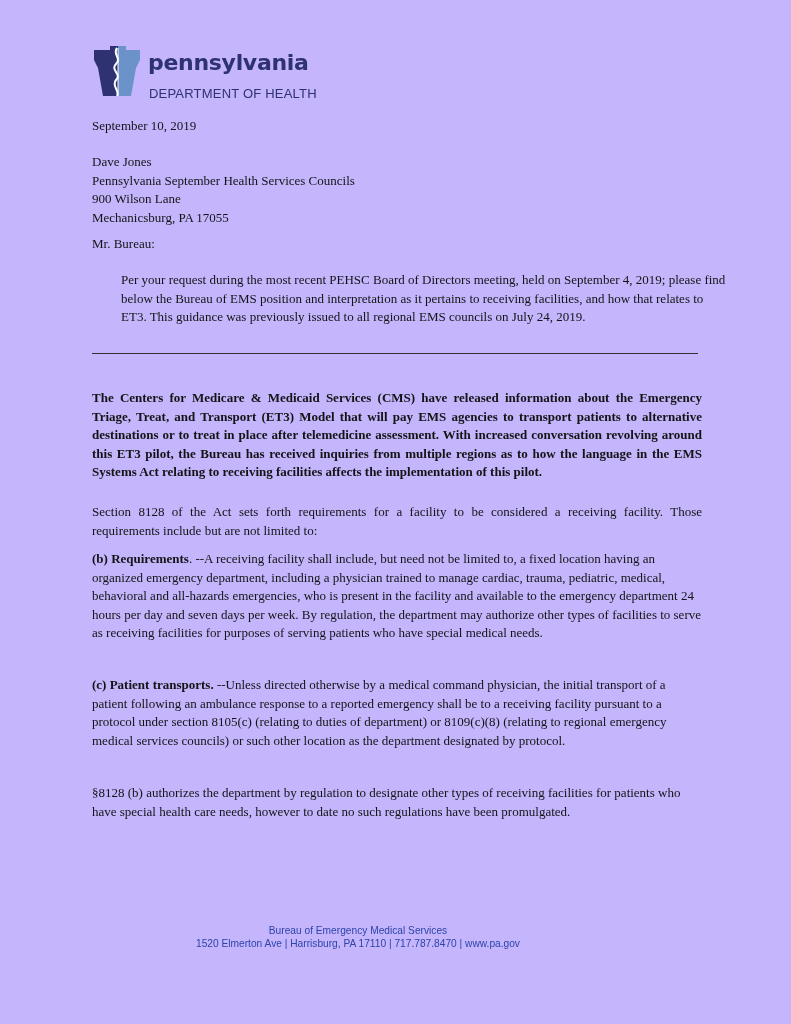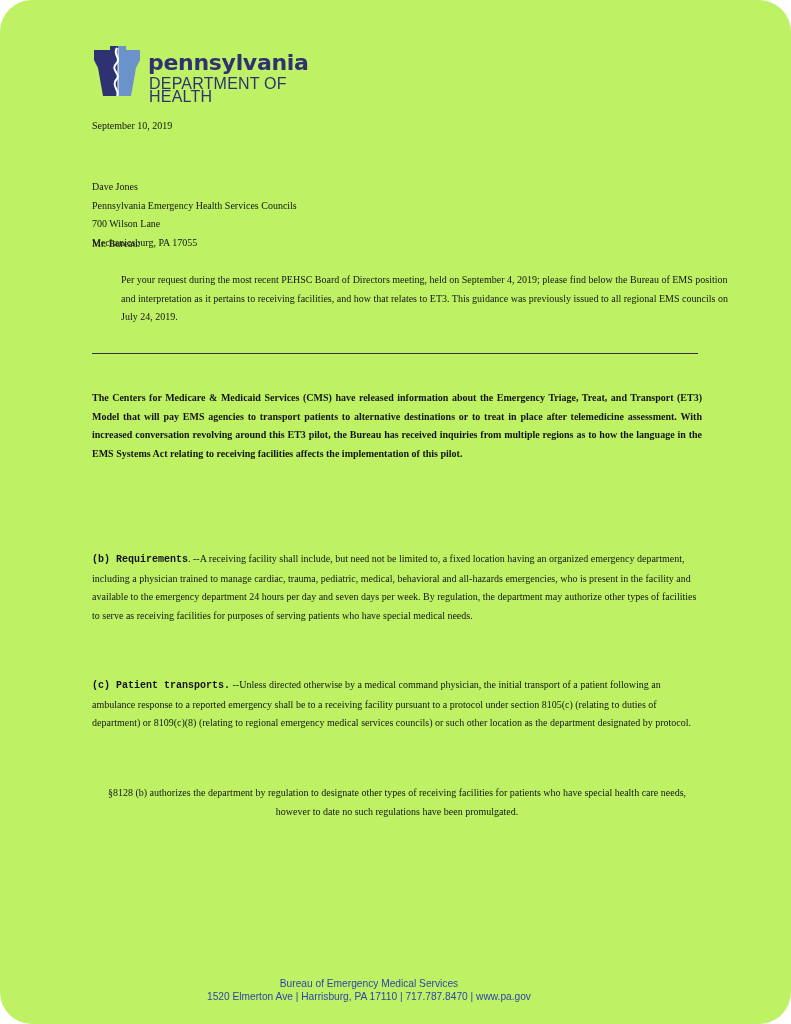--- a/index.html
+++ b/index.html
@@ -1,75 +1,78 @@
 <!DOCTYPE html>
 <html><head>
 <meta charset="utf-8">
 <style>
   html, body { margin: 0; padding: 0; background: #ffffff; }
   body { width: 791px; height: 1024px; position: relative; overflow: hidden; }
-  .page { position: absolute; left: 0; top: 0; width: 791px; height: 1024px; background: #bef264; border-radius: 32px; }
+  .page { position: absolute; left: 0; top: 0; width: 791px; height: 1024px; background: #c4b5fd; }
   .logo { position: absolute; left: 92px; top: 46px; width: 230px; height: 54px; }
   .logo-mark { position: absolute; left: 0; top: 0; width: 50px; height: 50px; }
   .logo-word { position: absolute; left: 56px; top: 4px; font-family: "DejaVu Sans", sans-serif; font-weight: bold; font-size: 22px; color: #2e3270; letter-spacing: -0.3px; line-height: 26px; }
-  .logo-sub { position: absolute; left: 57px; top: 31px; font-family: "Liberation Sans", sans-serif; font-size: 16px; color: #2e3270; letter-spacing: 0.2px; line-height: 13px; }
-  .text { position: absolute; left: 92px; width: 610px; font-family: "Liberation Serif", serif; font-size: 10px; color: #141414; line-height: 18.6px; }
+  .logo-sub { position: absolute; left: 57px; top: 41px; font-family: "Liberation Sans", sans-serif; font-size: 13px; color: #2e3270; letter-spacing: 0.2px; line-height: 13px; }
+  .text { position: absolute; left: 92px; width: 610px; font-family: "Liberation Serif", serif; font-size: 13px; color: #141414; line-height: 18.6px; }
   .text p { margin: 0; }
   .just { text-align: justify; }
   .rule { position: absolute; left: 92px; top: 353px; width: 606px; height: 0; border-top: 1px solid #333; }
-  .footer { position: absolute; left: 0; width: 716px; top: 978px; text-align: center; font-family: "Liberation Sans", sans-serif; font-size: 10.2px; color: #2e44a8; line-height: 12.5px; margin-left: 11px; }
-  b { font-weight: bold; font-family: Liberation Mono, monospace; }
+  .footer { position: absolute; left: 0; width: 716px; top: 925px; text-align: center; font-family: "Liberation Sans", sans-serif; font-size: 10.2px; color: #2e44a8; line-height: 12.5px; }
+  b { font-weight: bold; }
 </style>
 </head>
 <body>
 
 <div class="page">
 
   <div class="logo">
     <svg class="logo-mark" viewBox="0 0 50 50" width="50" height="50">
       <polygon points="2,4 18,4 18,0 26,0 26,4 26,50 11,50 6,22 2,14" fill="#2e3270"></polygon>
       <polygon points="26,0 34,0 34,4 48,4 48,14 44,22 39,50 26,50" fill="#6c93c9"></polygon>
       <path d="M25,2 C20,8 30,12 24,18 C18,24 30,28 24,34 C19,40 28,44 25,50" stroke="#ffffff" stroke-width="2" fill="none"></path>
       <line x1="26" y1="2" x2="26" y2="50" stroke="#ffffff" stroke-width="1"></line>
     </svg>
     <div class="logo-word">pennsylvania</div>
     <div class="logo-sub">DEPARTMENT OF HEALTH</div>
   </div>
 
   <div class="text" style="top:117px;">September 10, 2019</div>
 
-  <div class="text" style="top:153px;margin-top:25px;">
+  <div class="text" style="top:153px;">
     <p>Dave Jones</p>
-    <p>Pennsylvania Emergency Health Services Councils</p>
-    <p>700 Wilson Lane</p>
+    <p>Pennsylvania September Health Services Councils</p>
+    <p>900 Wilson Lane</p>
     <p>Mechanicsburg, PA 17055</p>
   </div>
 
   <div class="text" style="top:235px;">Mr. Bureau:</div>
 
   <div class="text" style="top:271px;margin-left:29px;">
     <p>Per your request during the most recent PEHSC Board of Directors meeting, held on September 4, 2019; please find below the Bureau of EMS position and interpretation as it pertains to receiving facilities, and how that relates to ET3.  This guidance was previously issued to all regional EMS councils on July 24, 2019.</p>
   </div>
 
   <div class="rule"></div>
 
   <div class="text just" style="top:389px;font-weight:bold;">
     <p>The Centers for Medicare &amp; Medicaid Services (CMS) have released information about the Emergency Triage, Treat, and Transport (ET3) Model that will pay EMS agencies to transport patients to alternative destinations or to treat in place after telemedicine assessment. With increased conversation revolving around this ET3 pilot, the Bureau has received inquiries from multiple regions as to how the language in the EMS Systems Act relating to receiving facilities affects the implementation of this pilot.</p>
   </div>
 
+  <div class="text just" style="top:503px;">
+    <p>Section 8128 of the Act sets forth requirements for a facility to be considered a receiving facility. Those requirements include but are not limited to:</p>
+  </div>
 
   <div class="text" style="top:550px;">
     <p><b>(b)  Requirements</b><span>. --A receiving facility shall include, but need not be limited to, a fixed location having an organized emergency department, including a physician trained to manage cardiac, trauma, pediatric, medical, behavioral and all-hazards emergencies, who is present in the facility and available to the emergency department 24 hours per day and seven days per week. By regulation, the department may authorize other types of facilities to serve as receiving facilities for purposes of serving patients who have special medical needs.</span></p>
   </div>
 
   <div class="text" style="top:676px;">
     <p><b>(c)  Patient transports.</b><span> --Unless directed otherwise by a medical command physician, the initial transport of a patient following an ambulance response to a reported emergency shall be to a receiving facility pursuant to a protocol under section 8105(c) (relating to duties of department) or 8109(c)(8) (relating to regional emergency medical services councils) or such other location as the department designated by protocol.</span></p>
   </div>
 
-  <div class="text" style="top:784px;text-align:center;">
+  <div class="text" style="top:784px;">
     <p>§8128 (b) authorizes the department by regulation to designate other types of receiving facilities for patients who have special health care needs, however to date no such regulations have been promulgated.</p>
   </div>
 
   <div class="footer">
     <div>Bureau of Emergency Medical Services</div>
     <div>1520 Elmerton Ave | Harrisburg, PA 17110 | 717.787.8470 | www.pa.gov</div>
   </div>
 
 </div>
 

